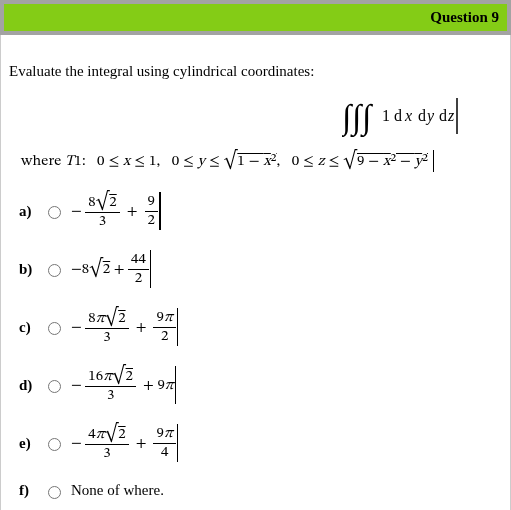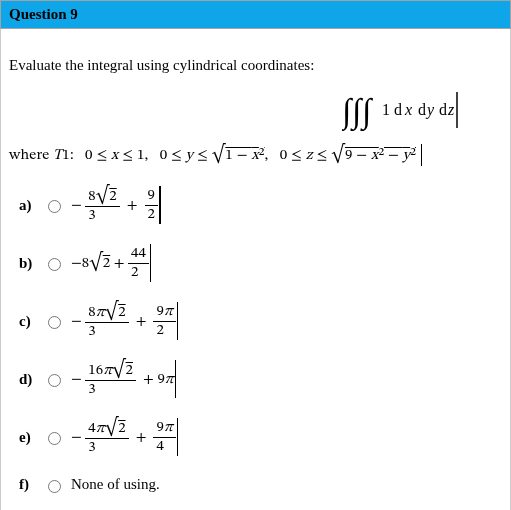--- a/index.html
+++ b/index.html
@@ -4,43 +4,45 @@
   <style>
     body {
       margin: 0;
       padding: 0;
       font-family: Georgia, 'Times New Roman', serif;
       background: #fff;
       width: 511px;
       font-size: 15px;
     }
     .question-header {
-      background: #0ea5e9;
-      border: 1px solid #a3a3a3;
+      background: #84cc16;
+      border: 4px solid #a3a3a3;
       padding: 5px 8px;
       font-weight: bold;
+      text-align: right;
     }
     .question-body {
       padding: 28px 8px;
       border-left: 1px solid #ccc;
       border-right: 1px solid #ccc;
       border-bottom: 1px solid #ccc;
     }
     .prompt {
       margin-bottom: 14px;
     }
     .integral-display {
       text-align: right;
       padding-right: 20px;
       margin: 10px 0 12px 0;
     }
     .integral-display svg { vertical-align: middle; }
     .where-line {
       margin-bottom: 20px;
       letter-spacing: 0.2px;
+      margin-left: 12px;
     }
     .options {
       margin-left: 10px;
     }
     .option-row {
       display: flex;
       align-items: center;
       margin-bottom: 20px;
     }
     .option-label {
@@ -53,21 +55,21 @@
     .cursor-bar {
       display:inline-block;
       width:1.5px;
       background:#000;
       vertical-align:middle;
       margin-left:1px;
     }
     .math { font-family: 'Cambria Math', 'STIX Two Math', serif; }
     .frac {
       display:inline-block;
-      text-align:left;
+      text-align:center;
       vertical-align:middle;
       line-height:1;
       font-size:15px;
     }
     .frac .num { display:block; padding:0 3px 2px; }
     .frac .den { display:block; border-top:1px solid #000; padding:1px 3px 0; }
     .sqrt-sym { font-size: 17px; }
     .overline { text-decoration: overline; }
     .ital { font-style: italic; }
   </style>
@@ -157,17 +159,17 @@
         − <span class="frac"><span class="num">4<span class="ital">π</span><span class="sqrt-sym">√</span><span class="overline">2</span></span><span class="den">3</span></span>
         &nbsp;+&nbsp;
         <span class="frac"><span class="num">9<span class="ital">π</span></span><span class="den">4</span></span>
       </span>
       <span class="cursor-bar" style="height:38px;"></span>
     </div>
 
     <div class="option-row" style="margin-bottom:6px;">
       <span class="option-label">f)</span>
       <input type="radio" name="q9" class="option-radio" style="">
-      <span>None of using.</span>
+      <span>None of where.</span>
     </div>
 
   </div>
 </div>
 
 </body></html>

